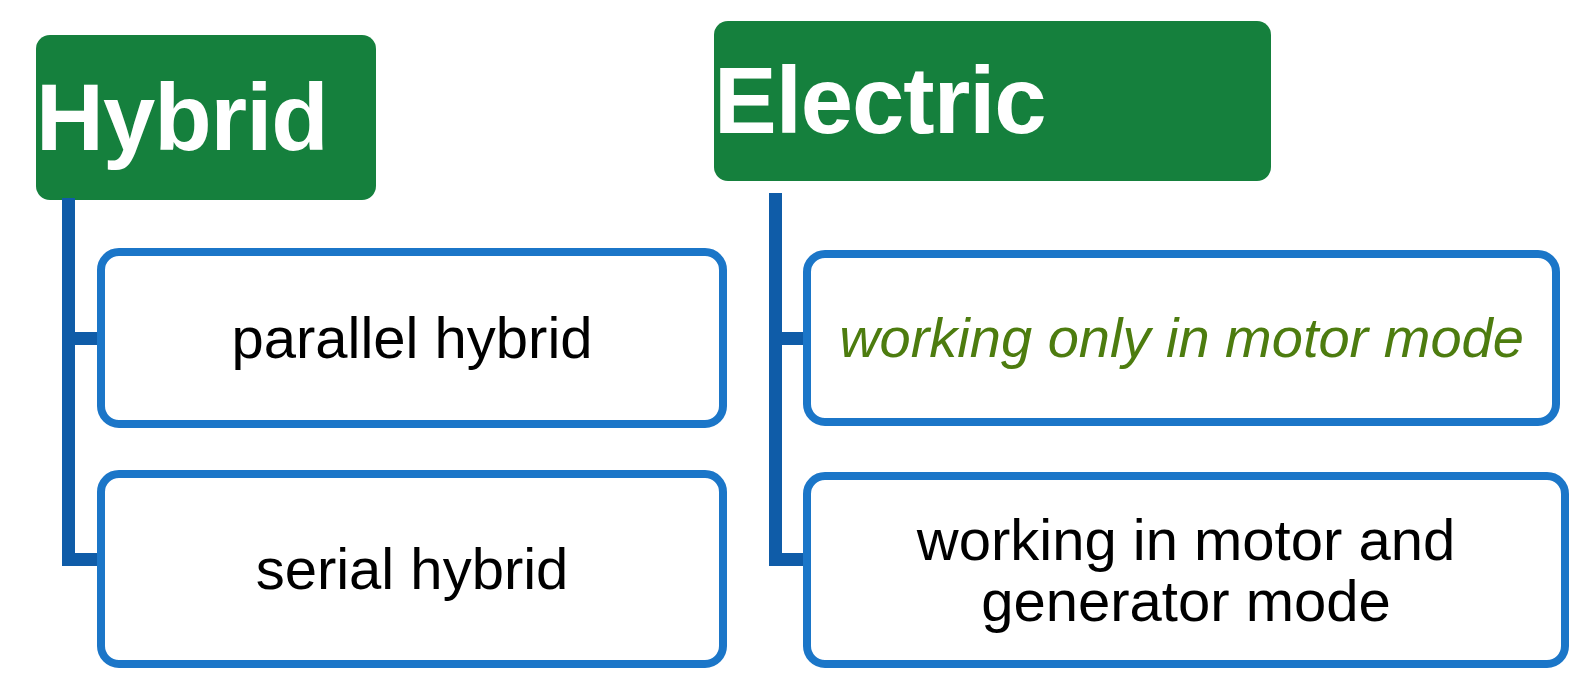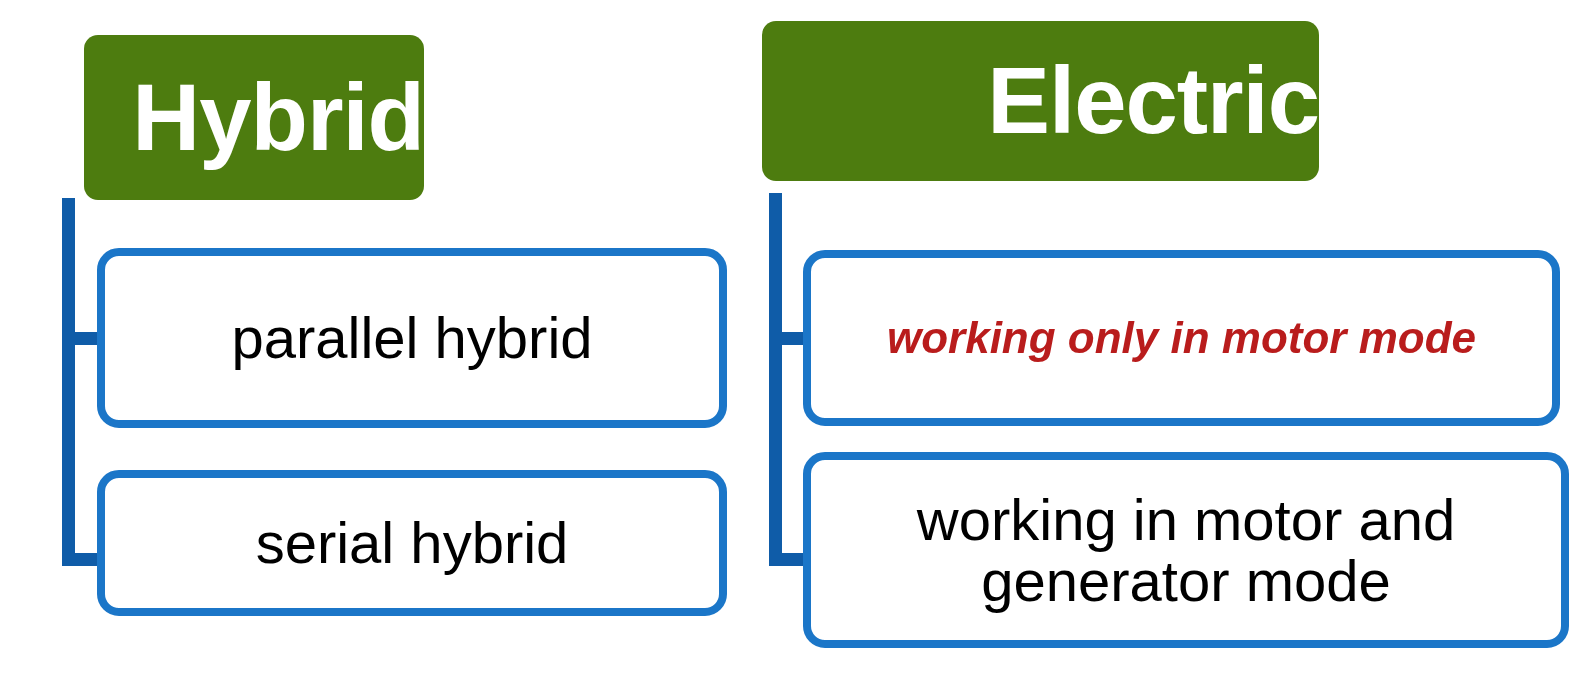--- a/index.html
+++ b/index.html
@@ -14,27 +14,26 @@
     position: relative;
     width: 1596px;
     height: 678px;
     background: #ffffff;
     overflow: hidden;
   }
 
   
   .root-node {
     position: absolute;
-    background: #4d7c0f;
+    background: #15803d;
     border-radius: 14px;
     display: flex;
     align-items: center;
-    justify-content: flex-end;
+    justify-content: flex-start;
     box-sizing: border-box;
-    margin-left: 48px;
   }
   .root-label {
     color: #ffffff;
     font-weight: bold;
     font-size: 94px;
     line-height: 1;
     letter-spacing: -1px;
     white-space: nowrap;
   }
 
@@ -51,24 +50,24 @@
     padding: 12px 26px;
     z-index: 3;
   }
   .leaf-label {
     color: #000000;
     font-size: 58px;
     line-height: 1.06;
     text-align: center;
   }
   .leaf-label.highlight {
-    color: #b91c1c;
-    font-weight: bold;
+    color: #4d7c0f;
+    font-weight: normal;
     font-style: italic;
-    font-size: 44px;
+    font-size: 56px;
   }
 
   
   .conn-v {
     position: absolute;
     background: #0F5CA8;
     z-index: 1;
   }
   .conn-h {
     position: absolute;
@@ -88,35 +87,35 @@
   <div class="conn-v" style="left:62px; top:198px; width:13px; height:368px;"></div>
 
   <div class="conn-h" style="left:62px; top:332px; width:42px; height:13px;"></div>
 
   <div class="conn-h" style="left:62px; top:553px; width:42px; height:13px;"></div>
 
   <div class="leaf-node" style="left:97px; top:248px; width:630px; height:180px;">
     <span class="leaf-label">parallel hybrid</span>
   </div>
 
-  <div class="leaf-node" style="left:97px; top:470px; width:630px; height:146px;">
+  <div class="leaf-node" style="left:97px; top:470px; width:630px; height:198px;">
     <span class="leaf-label">serial hybrid</span>
   </div>
 
   <div class="root-node" style="left:714px; top:21px; width:557px; height:160px;">
     <span class="root-label">Electric</span>
   </div>
 
   <div class="conn-v" style="left:769px; top:193px; width:13px; height:373px;"></div>
 
   <div class="conn-h" style="left:769px; top:332px; width:42px; height:13px;"></div>
 
   <div class="conn-h" style="left:769px; top:553px; width:42px; height:13px;"></div>
 
   <div class="leaf-node" style="left:803px; top:250px; width:757px; height:176px;">
     <span class="leaf-label highlight">working only in motor mode</span>
   </div>
 
-  <div class="leaf-node" style="left:803px; top:452px; width:766px; height:196px;">
+  <div class="leaf-node" style="left:803px; top:472px; width:766px; height:196px;">
     <span class="leaf-label">working in motor and generator mode</span>
   </div>
 
 </div>
 
 </body></html>

